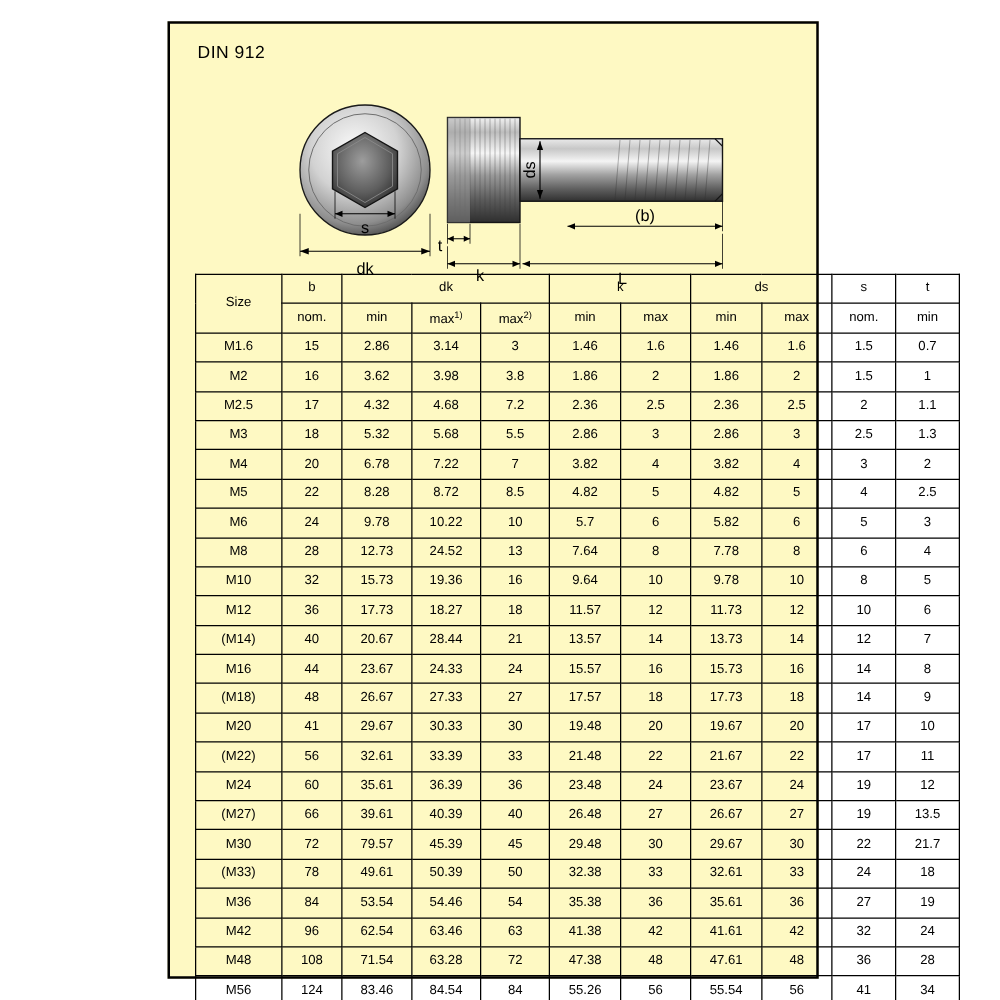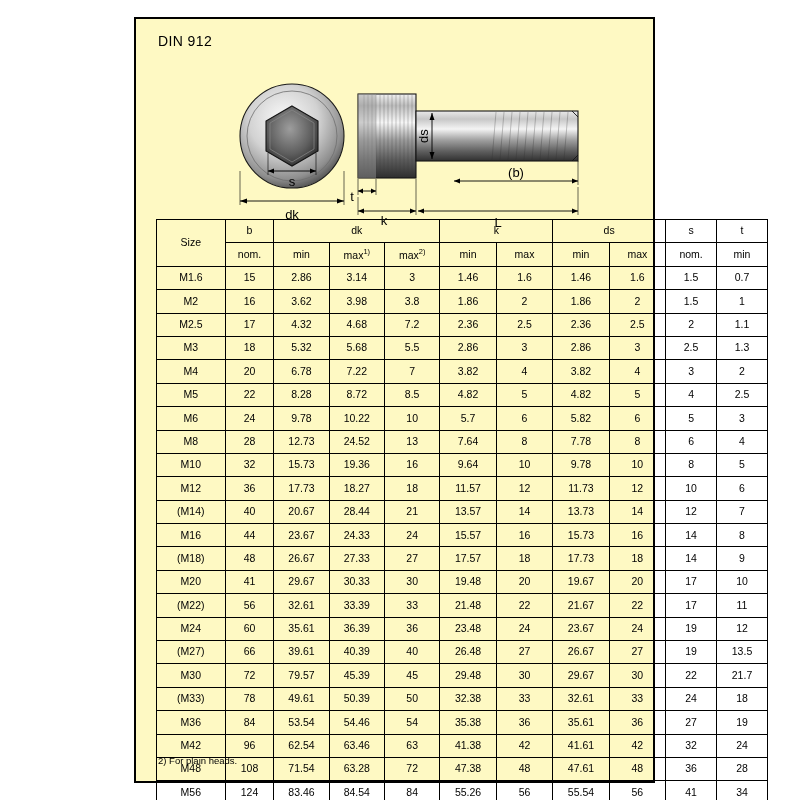--- a/index.html
+++ b/index.html
@@ -579,17 +579,16 @@
               <td>55.54</td>
               <td>56</td>
               <td>41</td>
               <td>34</td>
             </tr>
           </tbody>
       </table>
     </div>
 
     <div class="notes">
-      <div>2) For plain heads.</div>
     </div>
 
   </div>
 </div>
 
 </body></html>

